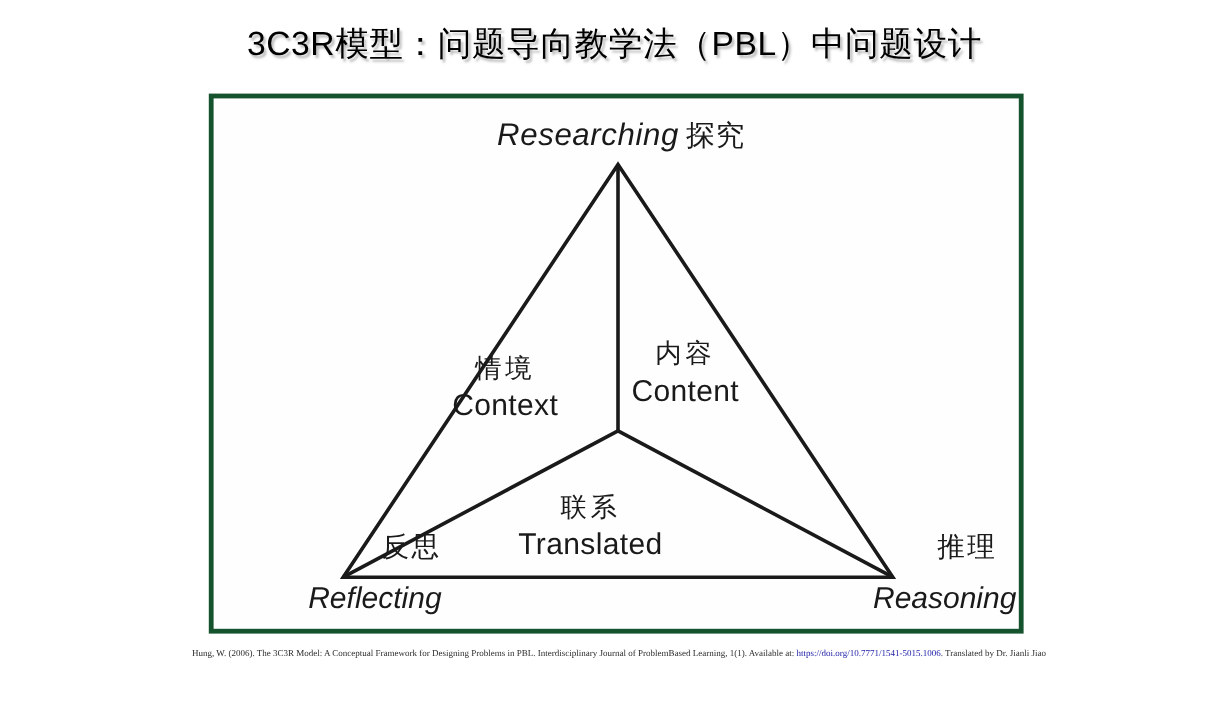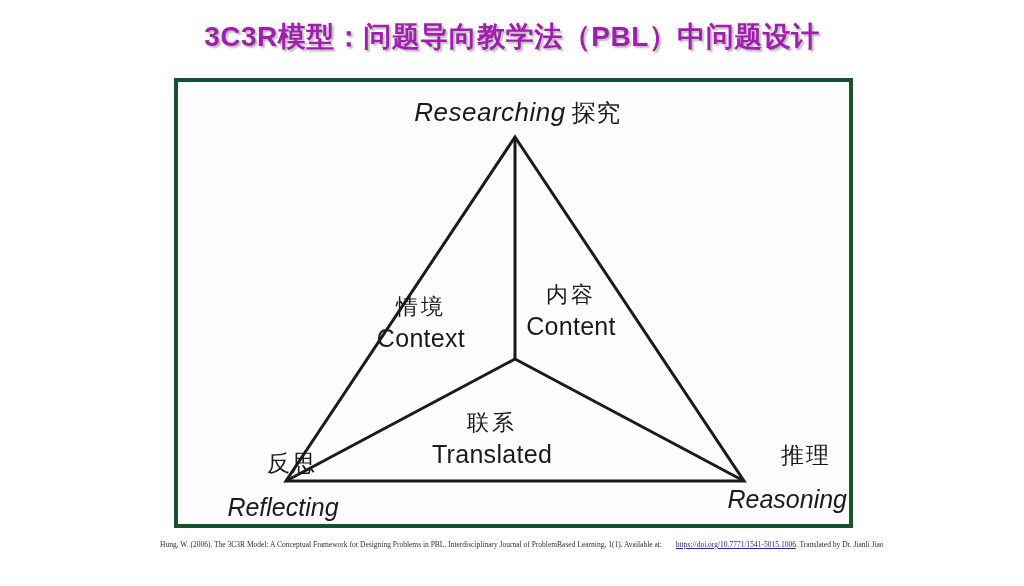--- a/index.html
+++ b/index.html
@@ -16,22 +16,22 @@
   }
 
   
   #slide-title {
     position: absolute;
     left: 0;
     top: 18px;
     width: 1024px;
     text-align: center;
     font-size: 28px;
-    font-weight: bold;
-    color: #a21caf;
+    font-weight: normal;
+    color: #000000;
     letter-spacing: 0.5px;
     text-shadow: 2px 2px 2px rgba(130,130,130,0.55);
     white-space: nowrap;
   }
 
   
   #diagram-frame {
     position: absolute;
     left: 174px;
     top: 78px;
@@ -107,22 +107,21 @@
     top: 328px;
     width: 190px;
     text-align: center;
   }
 
   
   #label-reflecting {
     left: 20px;
     top: 360px;
     width: 170px;
-    text-align: center;
-    margin-top: 8px;
+    text-align: right;
   }
   #label-reflecting .corner-cn {
     display: block;
     font-size: 23px;
     letter-spacing: 2px;
     padding-left: 18px;
   }
   #label-reflecting .corner-en {
     display: block;
     font-size: 25px;
@@ -160,22 +159,20 @@
     width: 790px;
     font-family: "Liberation Serif", "DejaVu Serif", serif;
     font-size: 7.5px;
     color: #2e2e2e;
     line-height: 1.3;
     text-align: left;
     white-space: nowrap;
   }
   #citation .cite-link {
     color: #2222aa;
-    text-decoration: underline;
-    margin-left: 12px;
   }
 </style>
 </head>
 <body>
 
 <div id="slide-title">3C3R模型：问题导向教学法（PBL）中问题设计</div>
 
 <div id="diagram-frame">
 
   <svg id="diagram-svg" viewBox="0 0 679 450">

